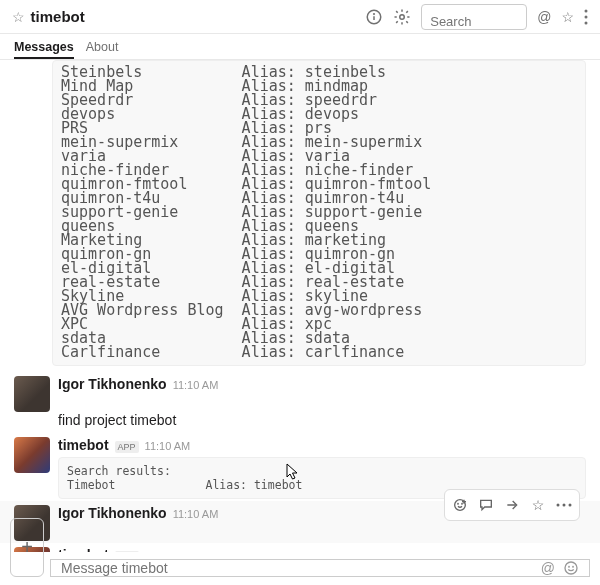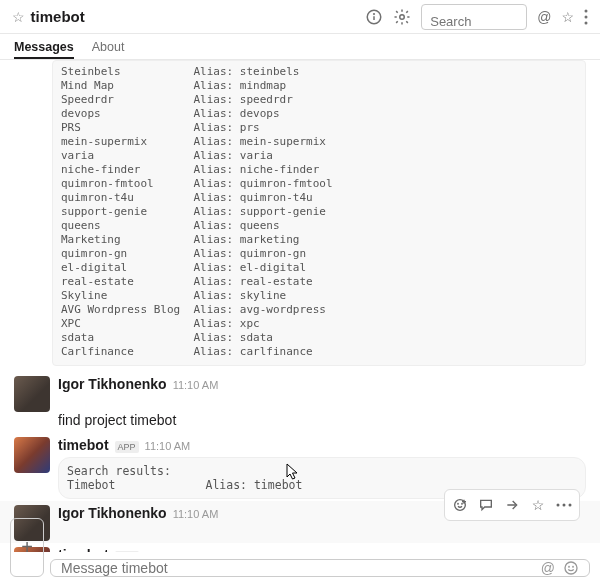--- a/index.html
+++ b/index.html
@@ -28,34 +28,34 @@
     display: flex; align-items: flex-end;
     border: 1px solid #ccc; border-radius: 4px;
     height: 26px; padding: 0 8px; margin-left: 10px;
     width: 106px; color: #999;
   }
   .search-box input {
     border: none; outline: none; font-size: 13px; width: 90px;
     color: #555; background: transparent;
   }
   .tabs {
-    display: flex; gap: 18px; padding: 0 14px;
+    display: flex; gap: 12px; padding: 0 14px;
     border-bottom: 1px solid #e8e8e8;
     font-size: 12.5px; color: #717171;
   }
   .tab { padding: 6px 0 5px; cursor: pointer; }
   .tab.active { color: #1d1c1d; font-weight:600; box-shadow: inset 0 -2px 0 #1d1c1d; }
   .messages-area {
     position: relative;
     height: 492px;
     overflow: hidden;
   }
   .code-block {
     font-family: Menlo, Consolas, monospace;
-    font-size: 11px;
+    font-size: 15px;
     line-height: 14px;
     background: #f8f8f8;
     border: 1px solid #eee;
     border-radius: 4px;
     margin: 0 14px 6px 52px;
     padding: 4px 8px 6px;
     white-space: pre;
     color: #555;
     position: relative;
   }
@@ -88,42 +88,42 @@
   .sender { font-weight: 900; font-size: 14px; text-align: center; }
   .app-badge {
     background: #eee; color: #777; font-size: 9px;
     padding: 1px 3px; border-radius: 2px; font-weight: 400;
   }
   .ts { color: #999; font-size: 11px; }
   .msg-text { font-size: 14px; line-height: 1.4; margin-top: 19px; }
   .inline-code-block {
     font-family: Menlo, Consolas, monospace;
     font-size: 11.5px; line-height: 14px;
-    background: #f8f8f8; border: 1px solid #eee; border-radius: 12px;
+    background: #f8f8f8; border: 1px solid #eee; border-radius: 4px;
     padding: 6px 8px; margin-top: 4px;
     white-space: pre; color: #555;
   }
   .hover-actions {
     position: absolute; top: -12px; right: 20px;
     display: flex; gap: 2px;
     background: #fff; border: 1px solid #ddd; border-radius: 6px;
     padding: 3px;
   }
   .ha { width: 24px; height: 24px; display:flex; align-items:center; justify-content:center; color:#666; border-radius:4px;}
   .composer {
     position: absolute; bottom: 8px; left: 10px; right: 10px;
     display: flex; align-items: stretch; gap: 6px;
   }
   .attach-btn {
     width: 34px; border: 1px solid #ccc; border-radius: 6px;
     display:flex; align-items:center; justify-content:center;
     font-size: 20px; color: #666;
   }
   .compose-box {
-    flex: 1; border: 1px solid #ccc; border-radius: 6px;
+    flex: 1; border: 1px solid #ccc; border-radius: 0;
     display: flex; align-items: center; padding: 0 10px; margin-top: 41px;
   }
   .compose-box input {
     flex: 1; border: none; outline: none; font-size: 14px; color:#555;
     background: transparent;
   }
   .cicon { color: #999; margin-left: 8px; }
   .cursor {
     position: absolute; font-size: 18px; color:#000;
     left: 286px; top: 463px; pointer-events:none;

